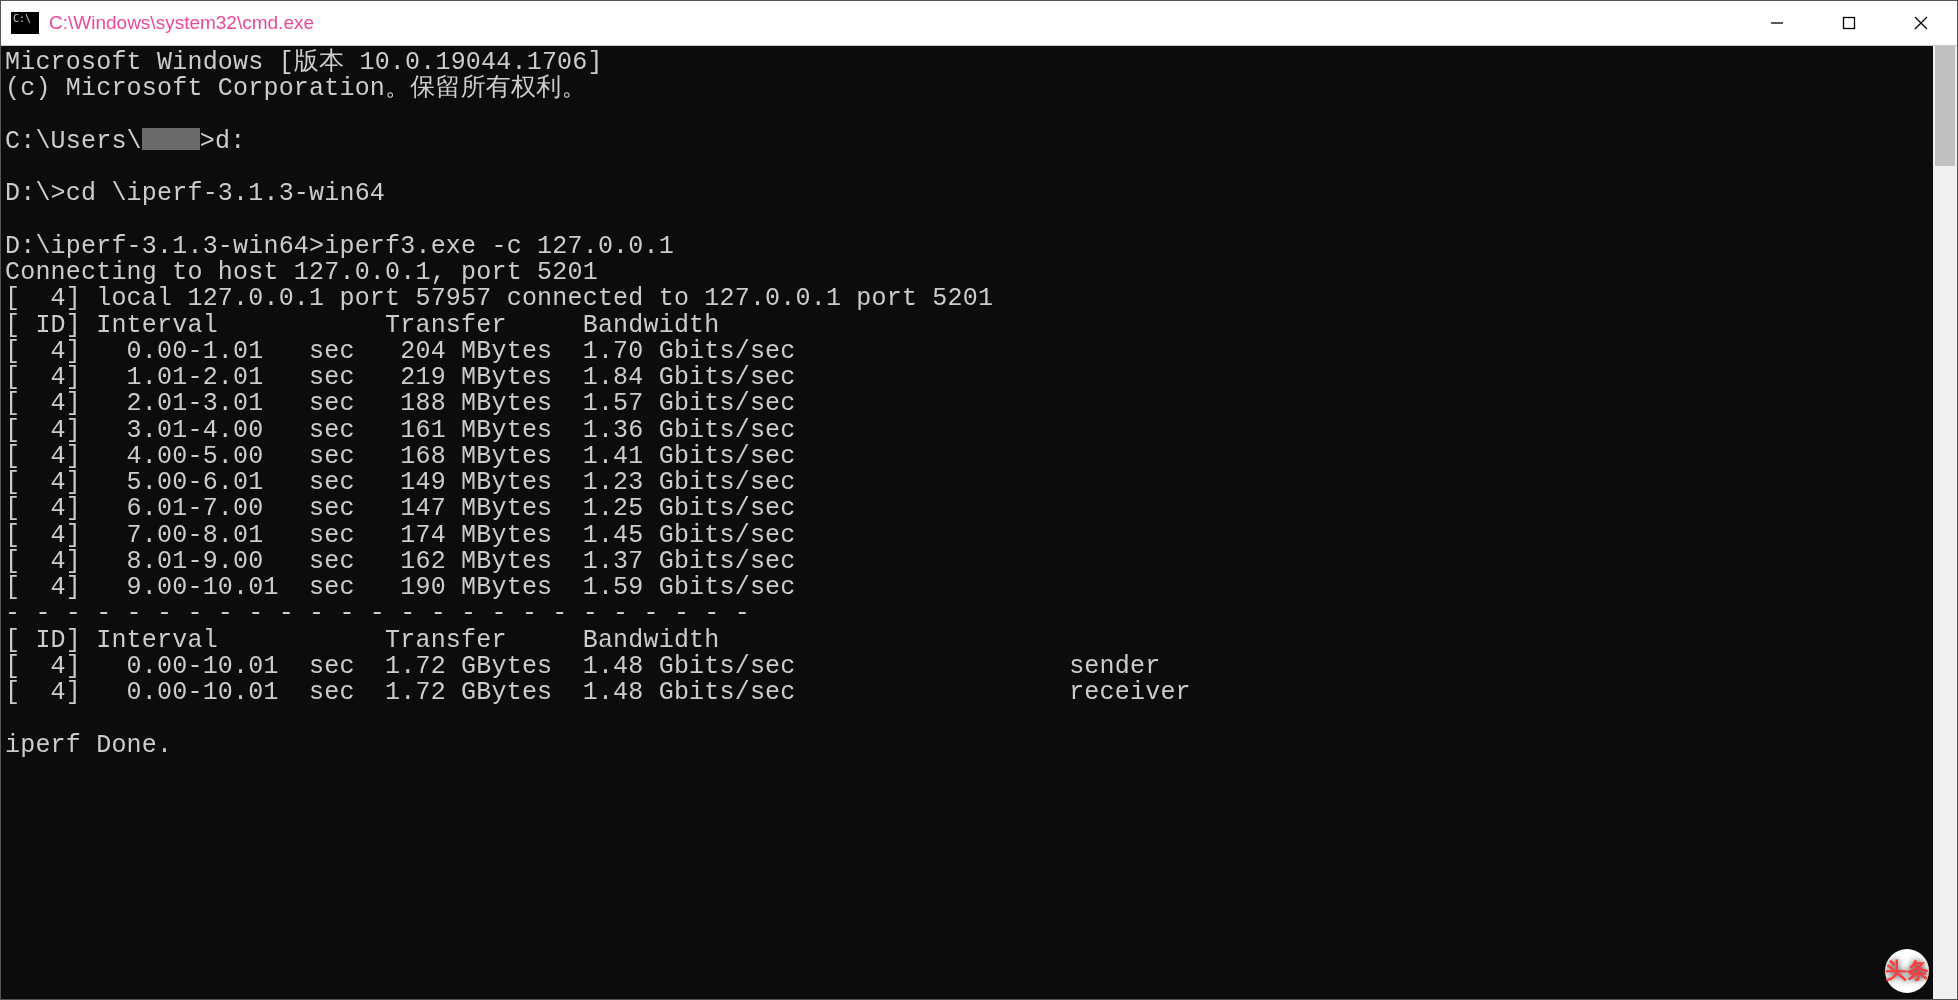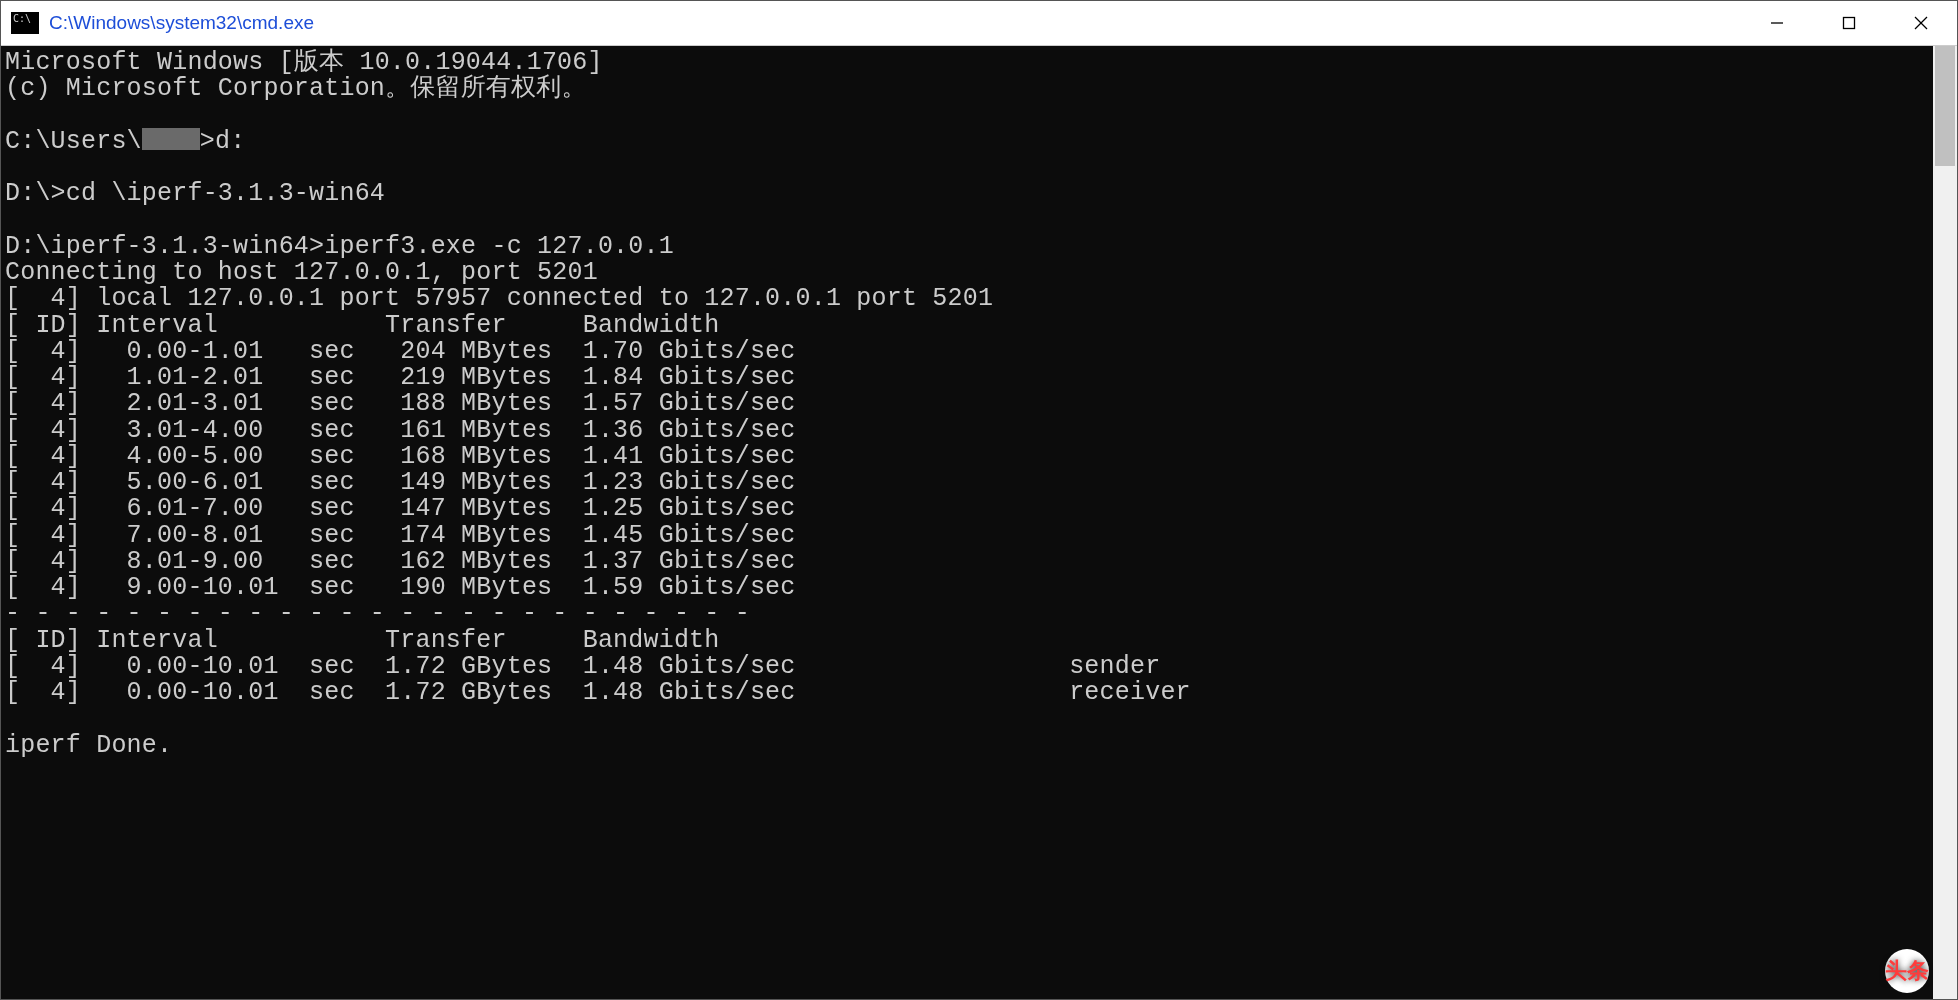--- a/index.html
+++ b/index.html
@@ -39,21 +39,21 @@
     content: "C:\\";
     color: #ccc;
     font-size: 10px;
     font-family: Consolas, monospace;
     position: absolute;
     top: 1px;
     left: 2px;
   }
   .titlebar-title {
     font-size: 19px;
-    color: #1d4ed8;
+    color: #ec4899;
     flex: 1;
   }
   .titlebar-controls {
     display: flex;
     height: 100%;
   }
   .titlebar-btn {
     width: 72px;
     height: 100%;
     display: flex;

